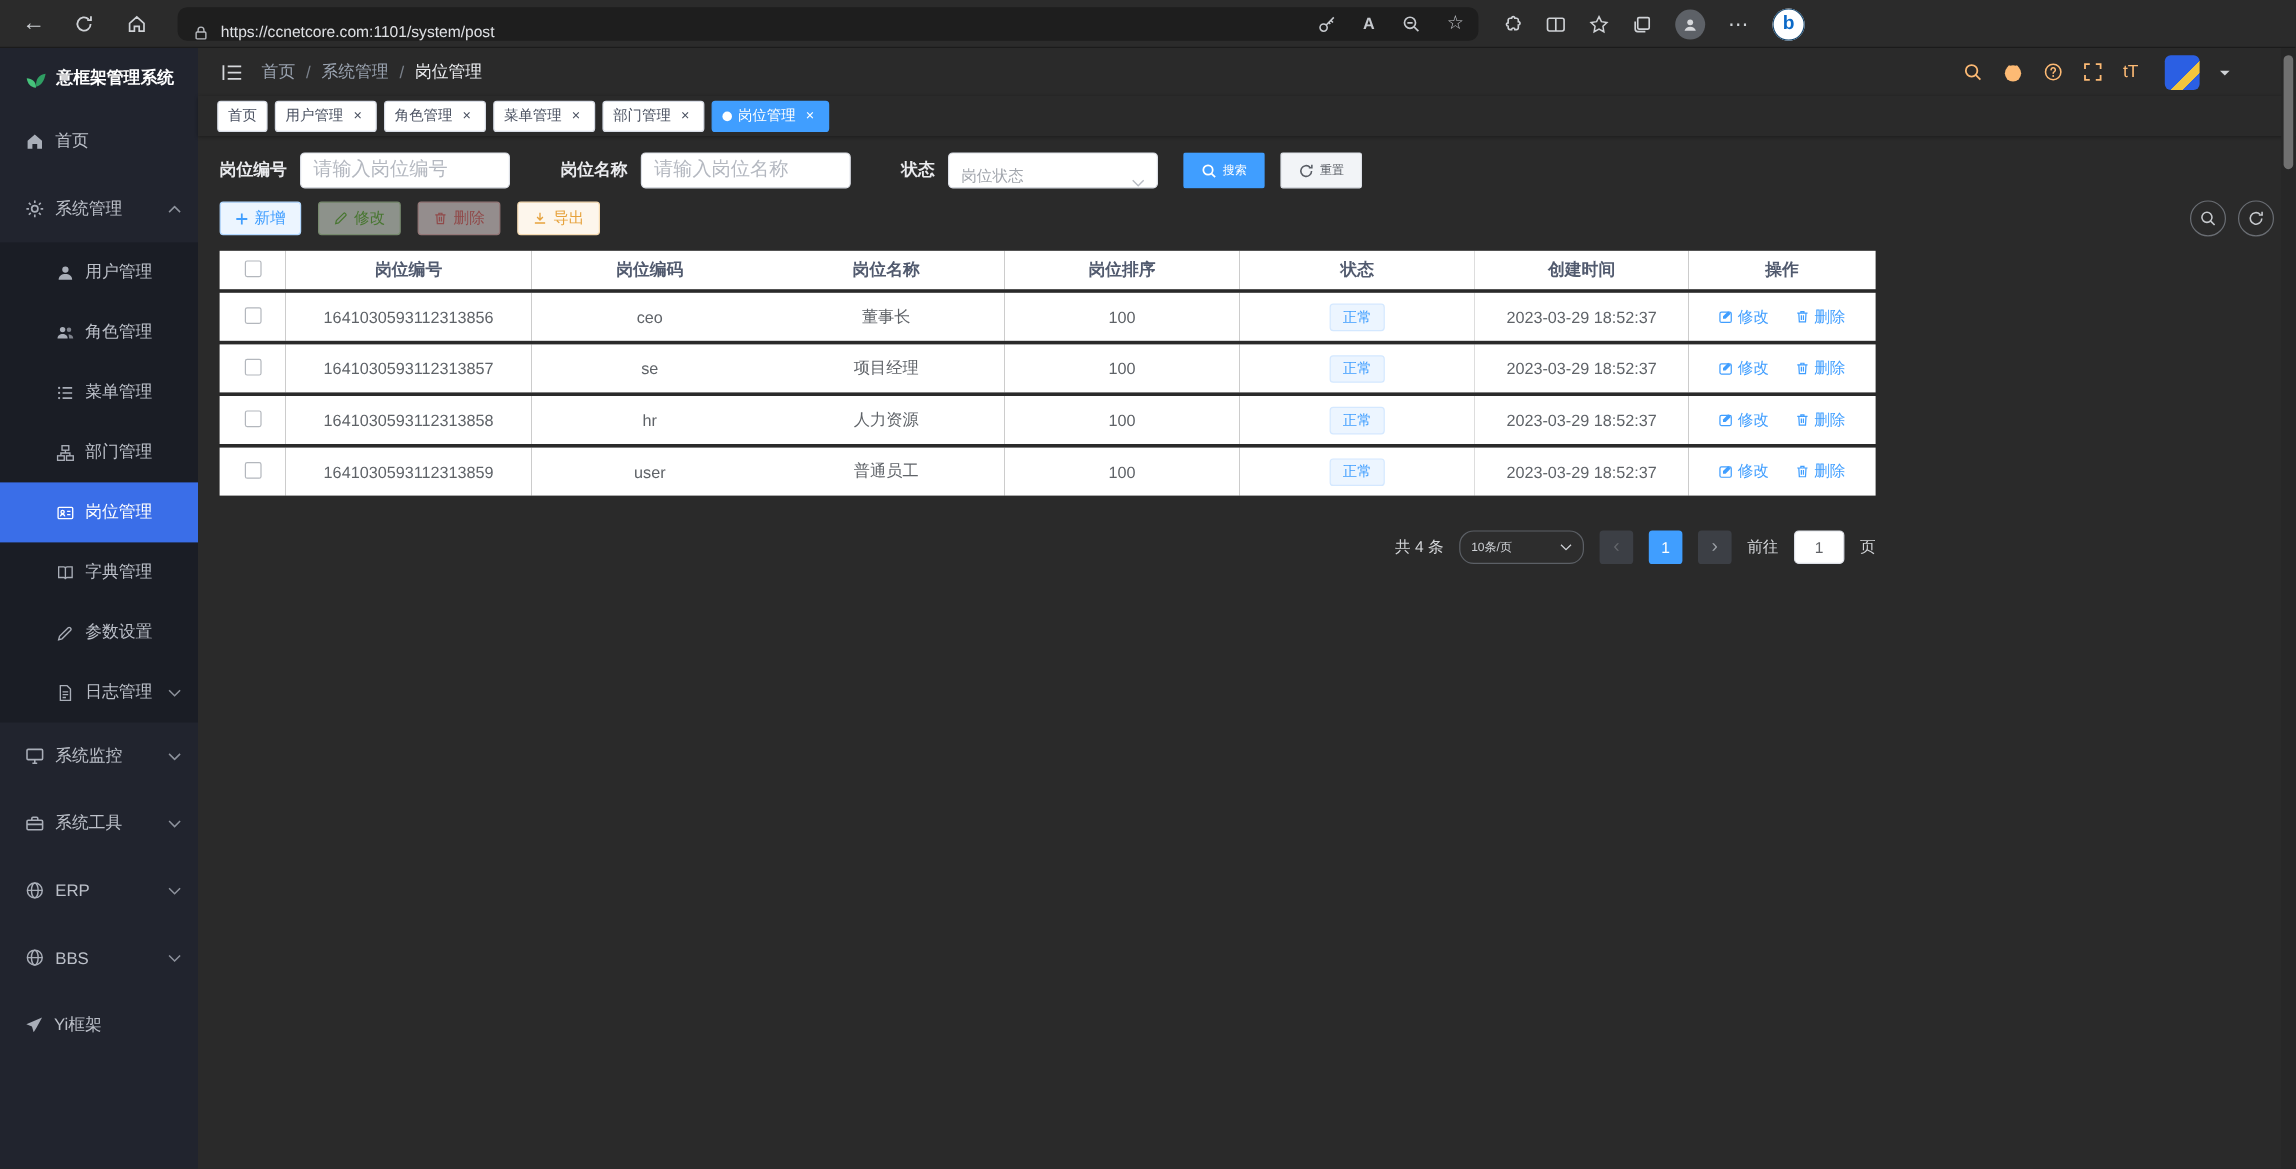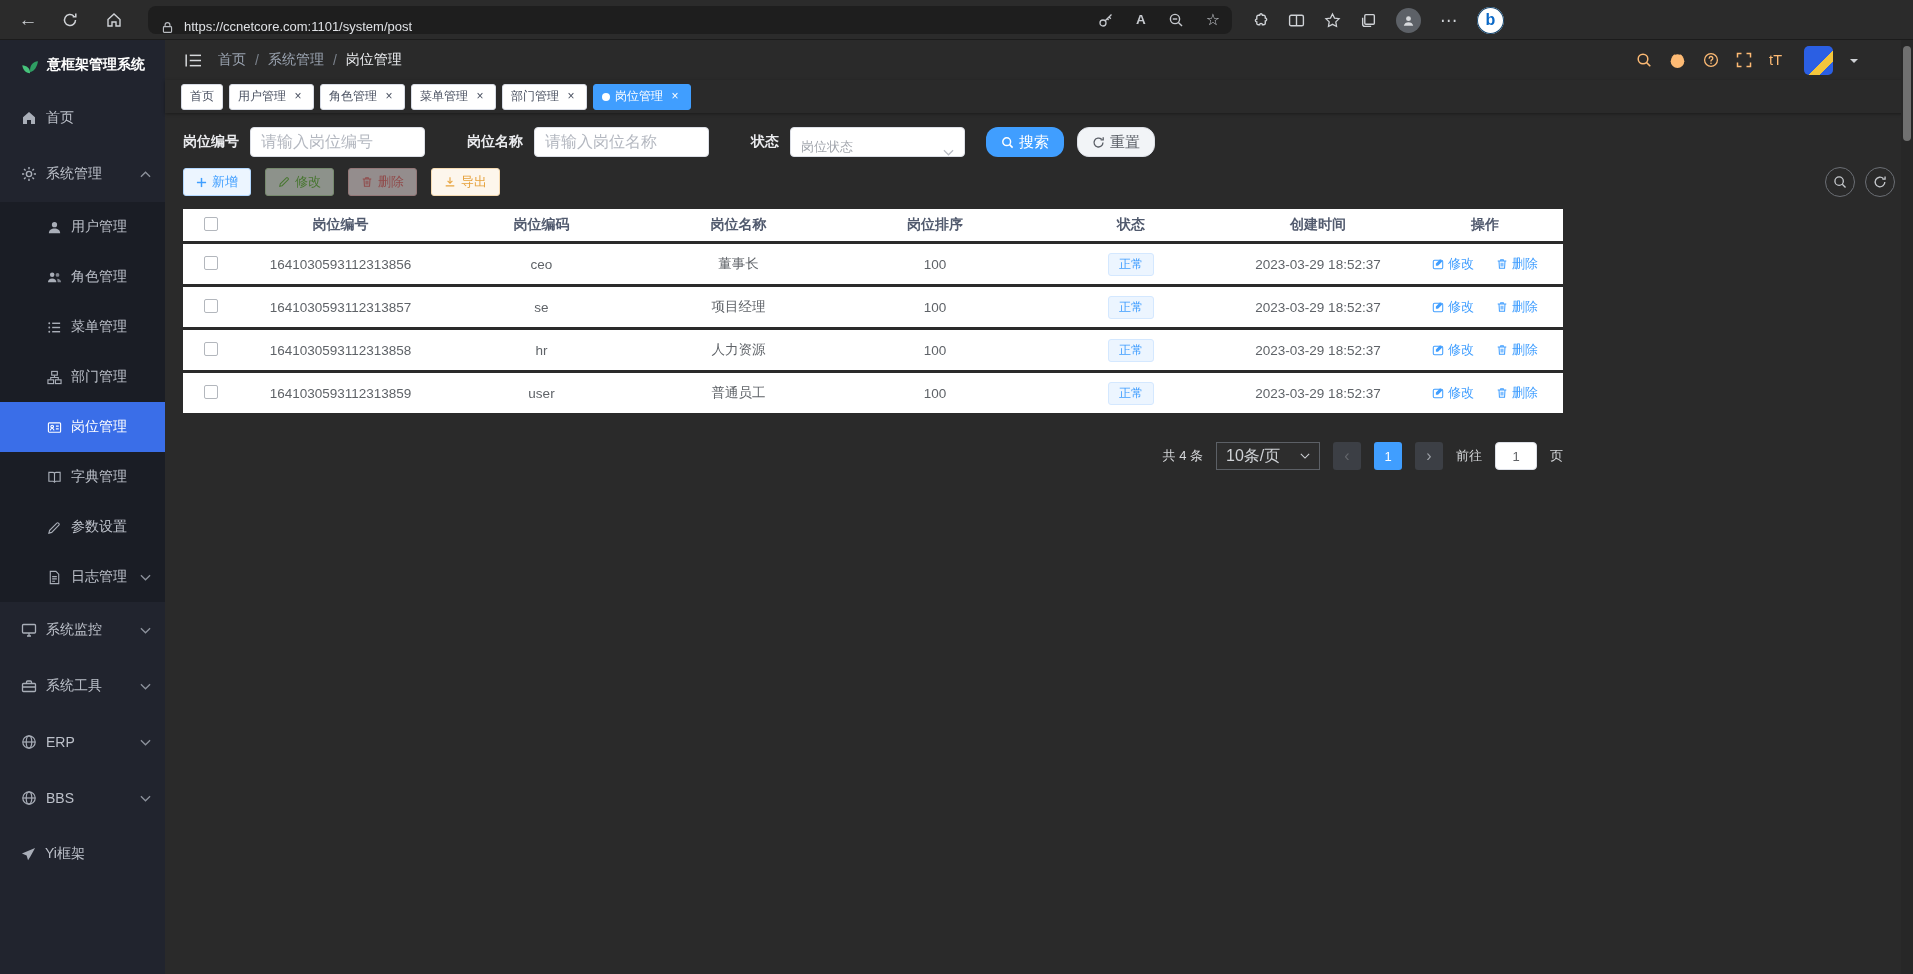--- a/index.html
+++ b/index.html
@@ -77,21 +77,21 @@
   .f-group { display:flex; align-items:center; margin-right:42px; }
   .f-label { font-size:14px; font-weight:bold; color:#eaebee; margin-right:11px; white-space:nowrap; }
   .f-input { width:175px; height:30px; background:#ffffff; border:1px solid #dcdfe6; border-radius:4px;
              padding:0 10px; font-size:16px; color:#606266; outline:none;
              font-family:"Liberation Sans","DejaVu Sans",sans-serif; }
   .f-input::placeholder { color:#b4b8c0; }
   .f-select { width:175px; height:30px; background:#ffffff; border:1px solid #dcdfe6; border-radius:4px;
               display:flex; align-items:flex-end; justify-content:space-between; padding:0 10px;
               font-size:13px; color:#a2a6ad; cursor:pointer; }
   .f-select .chevd { color:#b8bcc4; }
-  .btn { height:30px; border-radius:12px; font-size:15px; display:inline-flex; align-items:center; gap:5px;
+  .btn { height:30px; border-radius:2px; font-size:10px; display:inline-flex; align-items:center; gap:5px;
          padding:0 14px; cursor:pointer; border:1px solid transparent; white-space:nowrap; }
   .btn-search { background:#409eff; color:#ffffff; }
   .btn-reset  { background:#f2f4f7; color:#5a5e66; border-color:#dcdfe6; margin-left:13px; }
 
   
   .toolbar-row { margin-top:10px; display:flex; align-items:center; }
   .tbtn { height:28px; padding:0 12px; border-radius:3px; font-size:13px; display:inline-flex; align-items:center;
           gap:5px; margin-right:14px; border:1px solid; cursor:pointer; white-space:nowrap; }
   .tbtn-add    { color:#409eff; background:#ecf5ff; border-color:#b3d8ff; }
   .tbtn-edit   { color:#67c23a; background:#f0f9eb; border-color:#c2e7b0; opacity:.5; cursor:not-allowed; }
@@ -106,23 +106,23 @@
   .post-table th { background:#ffffff; height:32px; font-size:14px; font-weight:bold; color:#515a6e; text-align:center; }
   .post-table td { background:#ffffff; height:40px; font-size:13.5px; color:#5f6368; text-align:center; }
   .cbx { width:14px; height:14px; border:1px solid #b3b7bd; border-radius:2px; display:inline-block; background:#ffffff; cursor:pointer; }
   .tag-normal { display:inline-block; padding:2px 10px; font-size:12px; color:#409eff; background:#ecf5ff;
                 border:1px solid #d4e8ff; border-radius:3px; }
   .op-link { color:#409eff; font-size:13px; display:inline-flex; align-items:center; gap:4px; margin:0 9px; cursor:pointer; }
 
   
   .pager { width:1380px; margin-top:26px; display:flex; align-items:center; justify-content:flex-end; gap:13px;
            color:#d4d6d9; font-size:13px; }
-  .psize { width:104px; height:28px; background:#2d2d2d; border:1px solid #5c6066; border-radius:0;
+  .psize { width:104px; height:28px; background:#2d2d2d; border:1px solid #5c6066; border-radius:12px;
            display:flex; align-items:center; justify-content:space-between; padding:0 9px;
-           font-size:16px; color:#cfd2d6; cursor:pointer; }
+           font-size:10px; color:#cfd2d6; cursor:pointer; }
   .pbtn { min-width:28px; height:28px; border-radius:3px; background:#3c3f45; color:#9ca0a6;
           display:flex; align-items:center; justify-content:center; font-size:16px; cursor:pointer; }
   .pbtn.disabled { color:#63666b; }
   .pbtn.current { background:#409eff; color:#ffffff; font-size:13px; cursor:default; }
   .goto-input { width:42px; height:28px; background:#ffffff; border:1px solid #dcdfe6; border-radius:4px;
                 color:#606266; text-align:center; font-size:13px; outline:none;
                 font-family:"Liberation Sans","DejaVu Sans",sans-serif; }
 
   
   .scrollbar { position:absolute; right:0; top:40px; width:12px; height:934px; background:#272727; }

